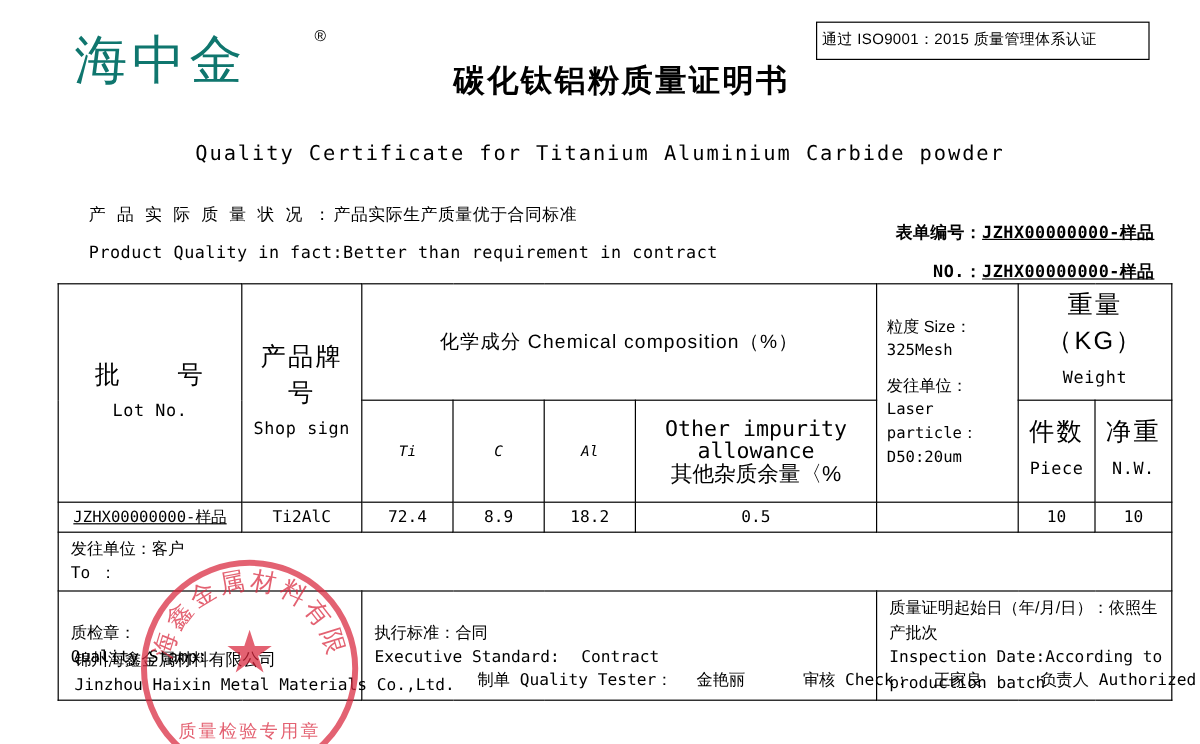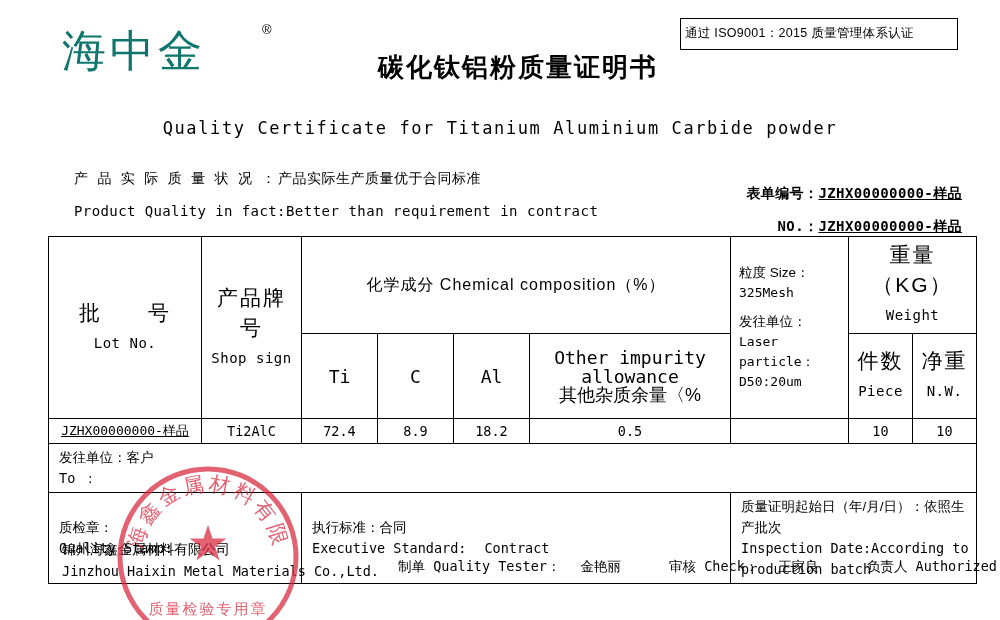--- a/index.html
+++ b/index.html
@@ -134,21 +134,21 @@
     letter-spacing: 1px;
   }
   .left-cell {
     text-align: left !important;
     padding-left: 8px !important;
     font-size: 13px;
     line-height: 20px;
     font-family: "DejaVu Sans Mono", monospace;
   }
   .left-cell .cnl { font-family: "Liberation Sans", sans-serif; font-size: 13.5px; }
-  .sub-hdr { font-size: 18px; font-family: "DejaVu Sans Mono", monospace; }
+  .sub-hdr { font-size: 12px; font-family: "DejaVu Sans Mono", monospace; font-style: italic; }
   .sub-hdr-small { font-size: 18px; line-height: 19px; font-family: "DejaVu Sans Mono", monospace; }
   .val-cell { font-size: 13.5px; font-family: "DejaVu Sans Mono", monospace; padding: 9px 4px; }
   .lot-val { text-decoration: underline; font-size: 13px; }
 
   .wide-left {
     text-align: left !important;
     padding-left: 10px !important;
     font-size: 13.5px;
     line-height: 21px;
     margin-top: 11px;

